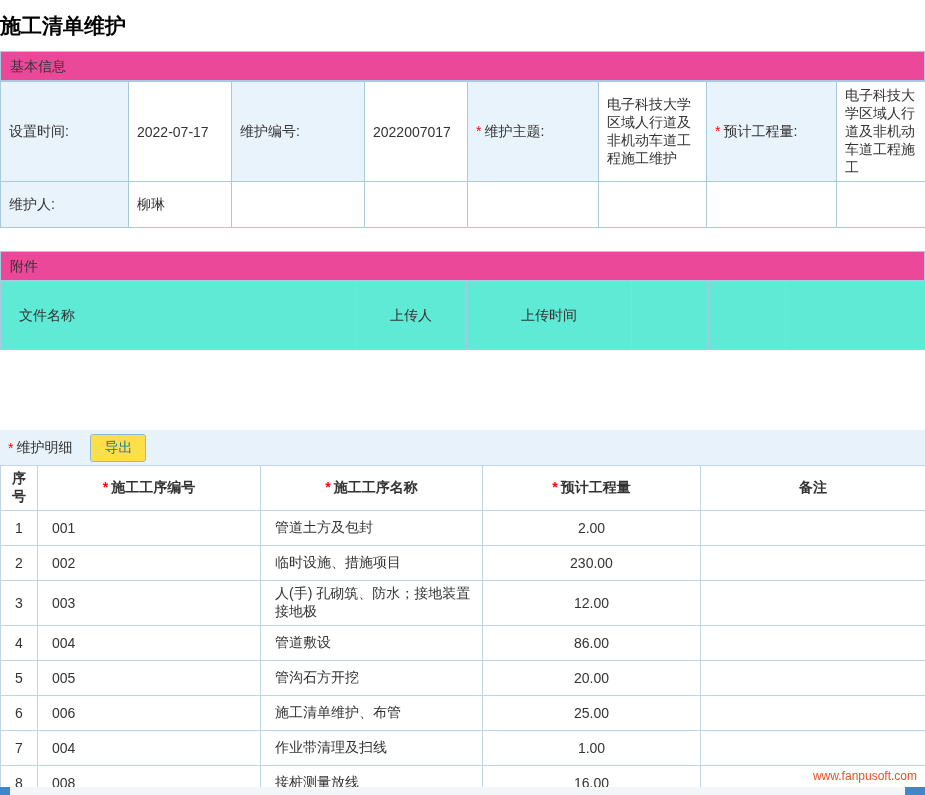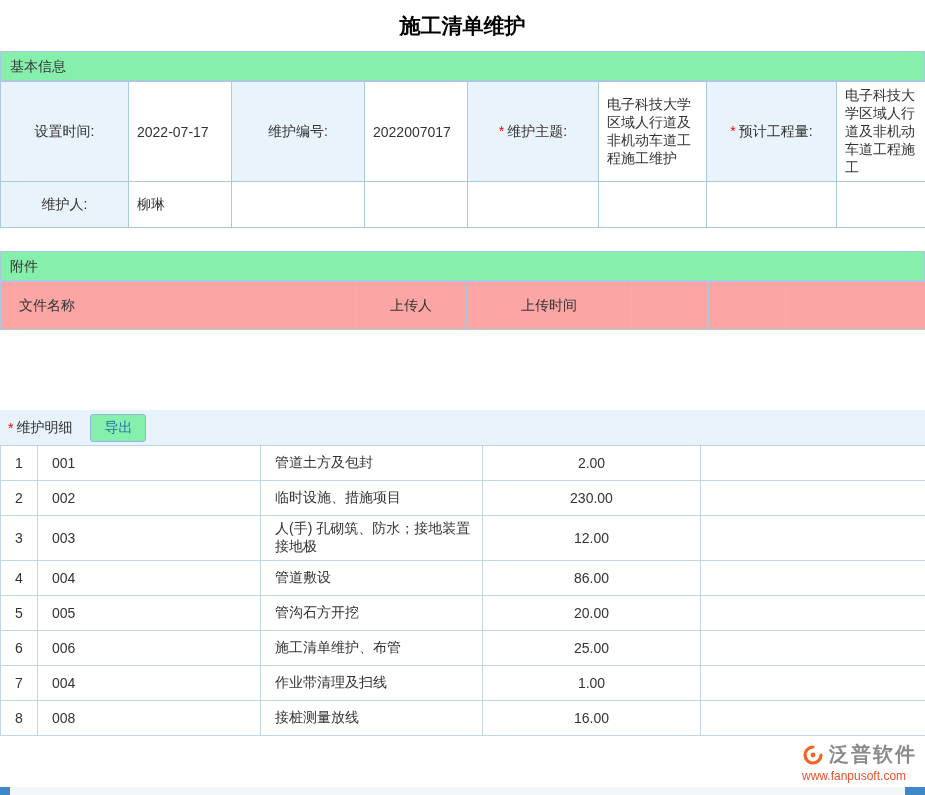--- a/index.html
+++ b/index.html
@@ -3,54 +3,54 @@
 <meta charset="utf-8">
 <style>
   * { box-sizing: border-box; }
   html,body { margin:0; padding:0; }
   body {
     width:925px; height:795px; overflow:hidden; position:relative;
     background:#ffffff; color:#333;
     font-family:"Liberation Sans","DejaVu Sans",sans-serif;
   }
   .page-title {
-    margin:0; padding:12px 0 11px; text-align:center;
+    margin:0; padding:12px 0 11px; 
     font-size:21px; font-weight:bold; color:#000;
   }
   .band {
-    height:30px; line-height:28px; background:#86efac;
+    height:30px; line-height:28px; background:#ec4899;
     border:1px solid #a9c9e0; padding-left:9px;
     font-size:14px; color:#333;
   }
   
   .clip { width:925px; overflow:hidden; }
   table { border-collapse:collapse; table-layout:fixed; }
   .form-table { width:936px; font-size:14px; }
   .form-table td { border:1px solid #a9c9e0; padding:4px 8px; vertical-align:middle; }
-  .form-table .lbl { background:#e9f3fb; text-align:center; }
+  .form-table .lbl { background:#e9f3fb; text-align:left; }
   .form-table .val { background:#fff; text-align:left; }
   .form-table tr.r1 td { height:100px; }
   .form-table tr.r2 td { height:46px; }
   .req { color:#ff0000; margin-right:3px; }
   .gap-a { height:23px; }
   
   .attach-table { width:925px; font-size:14px; }
   .attach-table th {
-    border:1px solid #a9c9e0; height:48px; background:#fca5a5;
+    border:1px solid #a9c9e0; height:68px; background:#5eead4;
     font-weight:normal; color:#333; text-align:center; padding:4px;
   }
   .attach-table th.first { text-align:left; padding-left:18px; }
   .empty-area { height:80px; }
   
   .detail-band {
     height:35px; background:#e7f2fb; display:flex; align-items:center;
     padding:0 8px; font-size:14px;
   }
   .export-btn {
-    margin-left:18px; padding:4px 13px; background:#86efac;
+    margin-left:18px; padding:4px 13px; background:#fde047;
     border:1px solid #8fb8da; border-radius:3px; color:#2470ae;
     font-size:14px; cursor:pointer; font-family:inherit;
   }
   .detail-table { width:925px; font-size:14px; }
   .detail-table th, .detail-table td { border:1px solid #c0d6e8; padding:4px 6px; }
   .detail-table th { height:35px; font-weight:bold; color:#333; background:#fff; text-align:center; }
   .detail-table td { height:35px; background:#fff; }
   .c-seq { text-align:center; }
   .c-code, .c-name { text-align:left; padding-left:14px !important;margin-top:45px; }
   .c-qty { text-align:center; }
@@ -154,20 +154,33 @@
 
 <table class="detail-table">
   <colgroup>
     <col style="width:37px">
       <col style="width:223px">
       <col style="width:222px">
       <col style="width:218px">
       <col style="width:225px">
   </colgroup>
   <tbody>
+      <tr>
+    <th>序号</th>
+    <th>
+      <span class="req">*</span><span>施工工序编号</span>
+    </th>
+    <th>
+      <span class="req">*</span><span>施工工序名称</span>
+    </th>
+    <th>
+      <span class="req">*</span><span>预计工程量</span>
+    </th>
+    <th>备注</th>
+  </tr>
   <tr>
     <td class="c-seq">1</td>
     <td class="c-code">001</td>
     <td class="c-name">管道土方及包封</td>
     <td class="c-qty">2.00</td>
     <td class="c-remark"></td>
   </tr>
   <tr>
     <td class="c-seq">2</td>
     <td class="c-code">002</td>
@@ -214,28 +227,19 @@
     <td class="c-seq">8</td>
     <td class="c-code">008</td>
     <td class="c-name">接桩测量放线</td>
     <td class="c-qty">16.00</td>
     <td class="c-remark"></td>
   </tr>
 </tbody>
   </table>
 
 <div class="watermark">
-  <div class="brand-line">
-    <span style="display:inline-flex;">
-      <svg width="22" height="22" viewBox="0 0 22 22">
-        <path d="M11 3 a8 8 0 1 0 8 8" stroke="#f26522" stroke-width="3.2" fill="none" stroke-linecap="round"></path>
-        <circle cx="11" cy="11" r="2.4" fill="#f26522"></circle>
-      </svg>
-    </span>
-    <span class="brand">泛普软件</span>
-  </div>
   <div class="wm-url">www.fanpusoft.com</div>
 </div>
 
 <div class="hscrollbar">
   <div class="thumb-left"></div>
   <div class="thumb-right"></div>
 </div>
 
 </body></html>

